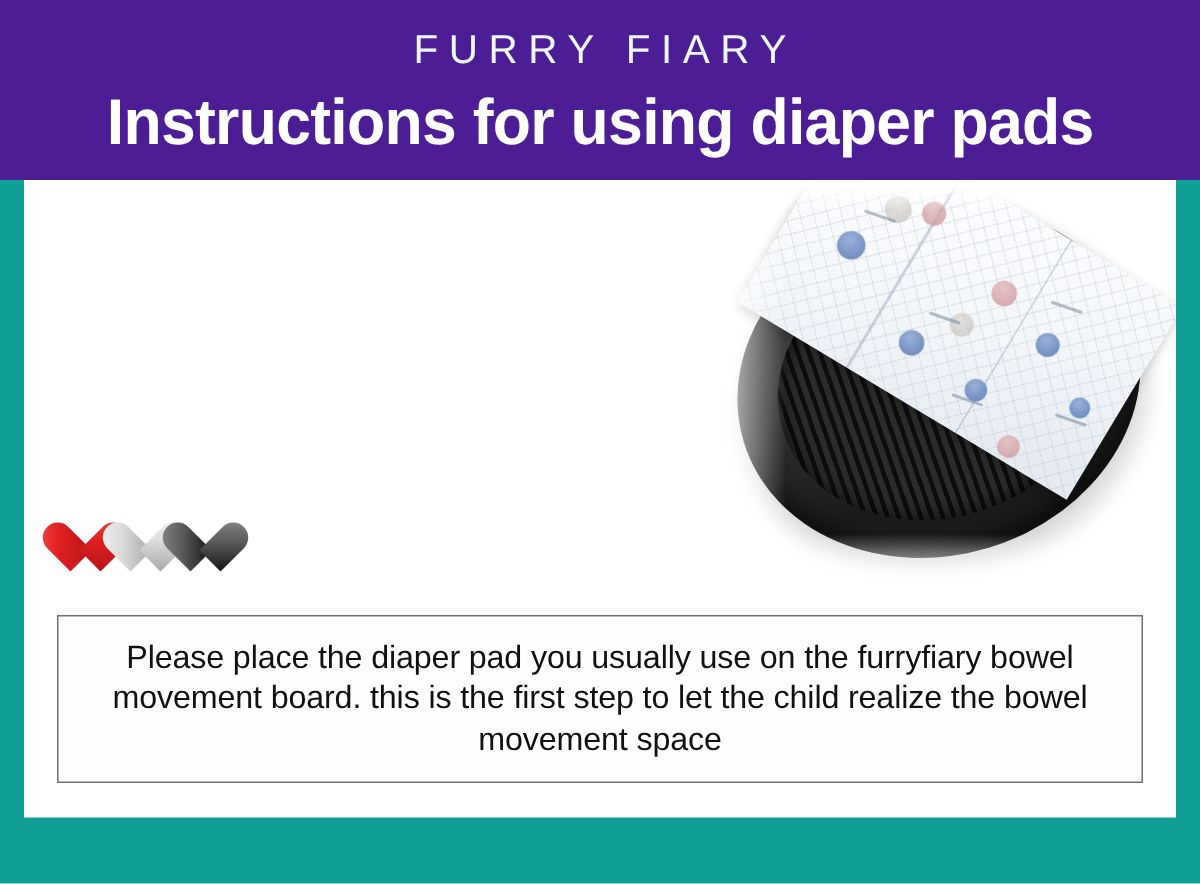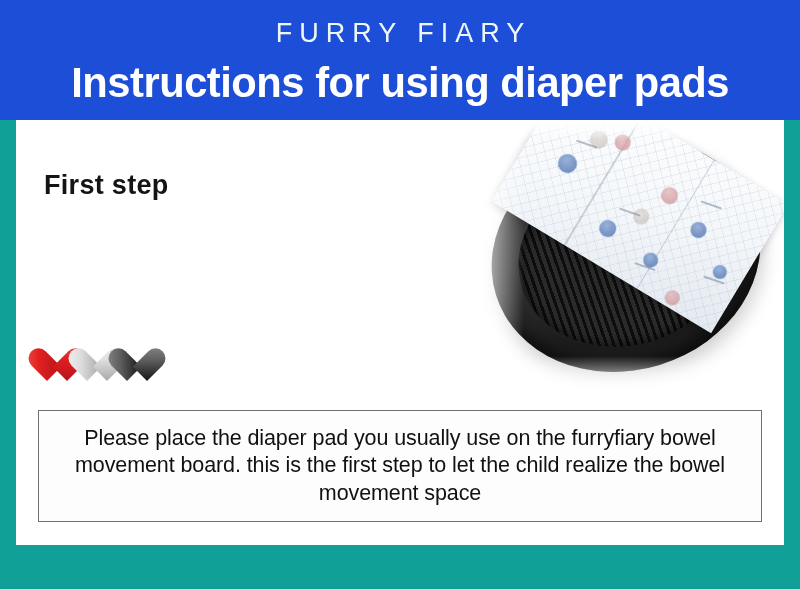--- a/index.html
+++ b/index.html
@@ -8,21 +8,21 @@
     background:#11a098;
     font-family:"Liberation Sans", sans-serif;
     overflow:hidden;
     position:relative;
   }
 
   
   .header {
     position:absolute;
     left:0; top:0; width:800px; height:120px;
-    background:#1d4ed8;
+    background:#4c1d95;
     display:flex;
     flex-direction:column;
     align-items:center;
     justify-content:flex-start;
   }
   .brand {
     margin-top:20px;
     font-size:27px;
     letter-spacing:7px;
     color:#eef7f6;
@@ -192,21 +192,20 @@
 </head>
 <body>
 
 <div class="header">
   <div class="brand">FURRY FIARY</div>
   <div class="main-title">Instructions for using diaper pads</div>
 </div>
 
 <div class="card">
 
-  <div class="step-title">First step</div>
 
   <div class="photo">
     <div class="photo-scene">
 
       <div class="board">
         <div class="board-inner"></div>
         <div class="board-lip"></div>
       </div>
 
       <div class="pad">

